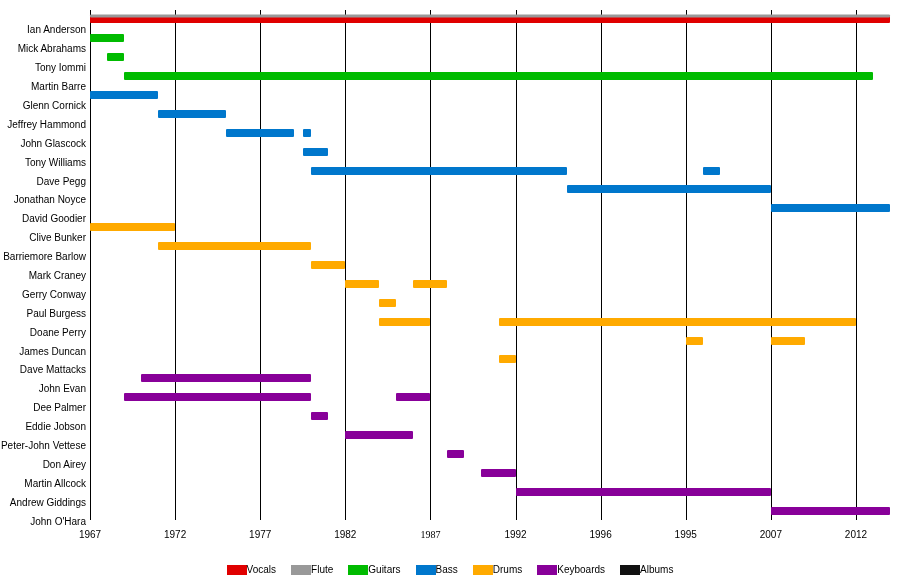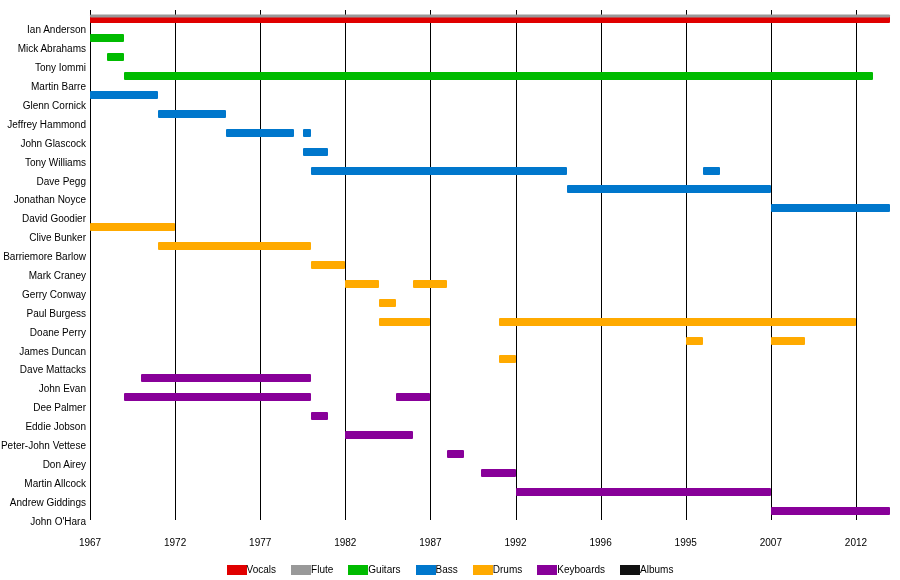--- a/index.html
+++ b/index.html
@@ -3,21 +3,21 @@
   <meta charset="utf-8">
   <style>
     * { box-sizing: border-box; margin: 0; padding: 0; }
     body { background: #fff; font-family: Arial, sans-serif; font-size: 11px; width: 900px; height: 580px; overflow: hidden; }
     #chart-container { position: relative; width: 900px; height: 580px; }
     #canvas-area { position: absolute; top: 10px; left: 90px; right: 10px; bottom: 60px; }
     .y-labels { position: absolute; top: 10px; left: 0; width: 90px; bottom: 60px; }
     .y-label { position: absolute; right: 4px; font-size: 10px; transform: translateY(-50%); white-space: nowrap; }
     .bar { position: absolute; height: 8px; transform: translateY(-50%); border-radius: 1px; }
     .grid-line { position: absolute; top: 0; bottom: 0; width: 1px; background: #000; }
-    .x-axis-labels { position: absolute; left: 90px; right: 10px; bottom: 28px; height: 15px; }
+    .x-axis-labels { position: absolute; left: 90px; right: 10px; bottom: 36px; height: 15px; }
     .x-label { position: absolute; font-size: 10px; transform: translateX(-50%); }
     .legend { position: absolute; bottom: 5px; left: 0; right: 0; display: flex; justify-content: center; gap: 15px; align-items: center; }
     .legend-item { display: flex; align-items: center; gap: 0; font-size: 10px; }
     .legend-color { width: 20px; height: 10px; }
   </style>
 </head>
 <body>
 
 <div id="chart-container">
   <div class="y-labels" id="y-labels">
@@ -97,21 +97,21 @@
         <div class="bar" style="left: 425.532px; width: 255.319px; top: 481.667px; background: rgb(136, 0, 153);"></div>
         <div class="bar" style="left: 680.851px; width: 119.149px; top: 500.556px; background: rgb(136, 0, 153);"></div>
         <div class="bar" style="left: 0px; width: 800px; top: 6.44444px; background: rgb(153, 153, 153); height: 3px;"></div>
       </div>
   </div>
   <div class="x-axis-labels" id="x-axis-labels">
       <div class="x-label" style="left: 0px;">1967</div>
       <div class="x-label" style="left: 85.1064px;">1972</div>
       <div class="x-label" style="left: 170.213px;">1977</div>
       <div class="x-label" style="left: 255.319px;">1982</div>
-      <div class="x-label" style="left: 340.426px;">1987</div>
+      <div class="x-label" style="left: 340.426px; font-family: Liberation Serif, serif;">1987</div>
       <div class="x-label" style="left: 425.532px;">1992</div>
       <div class="x-label" style="left: 510.638px;">1996</div>
       <div class="x-label" style="left: 595.745px;">1995</div>
       <div class="x-label" style="left: 680.851px;">2007</div>
       <div class="x-label" style="left: 765.957px;">2012</div>
     </div>
   <div class="legend" id="legend">
       <div class="legend-item">
         <div class="legend-color" style="background: rgb(224, 0, 0);"></div>
         <span>Vocals</span>

